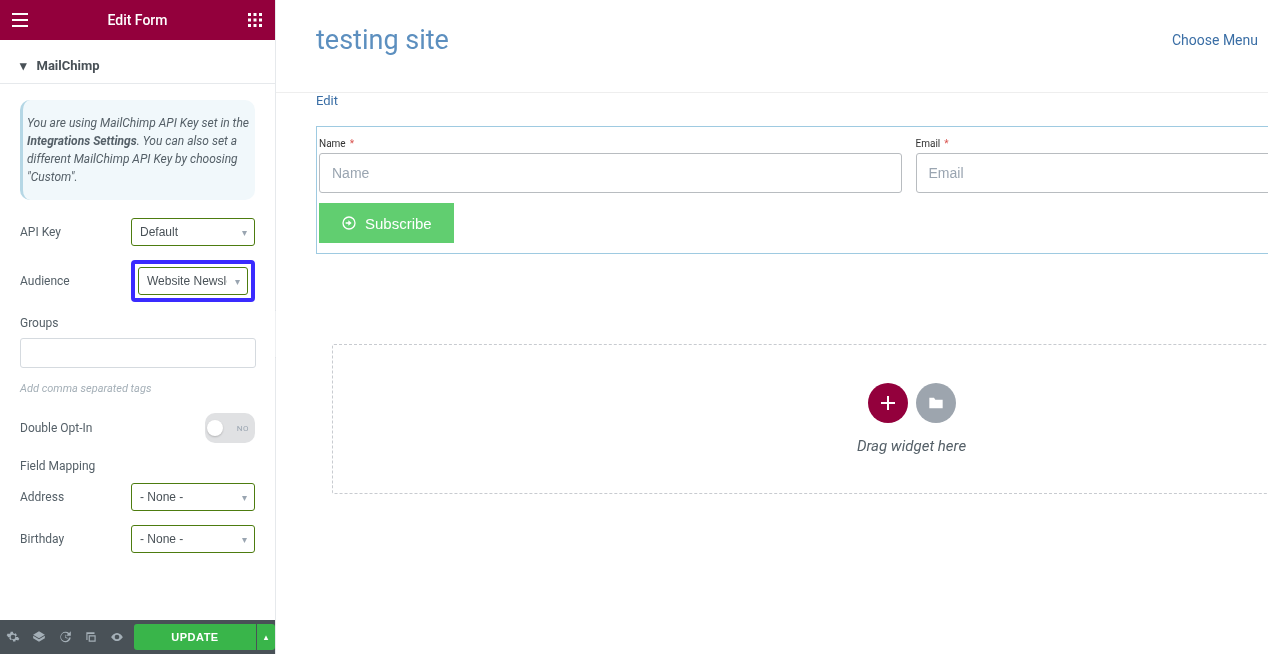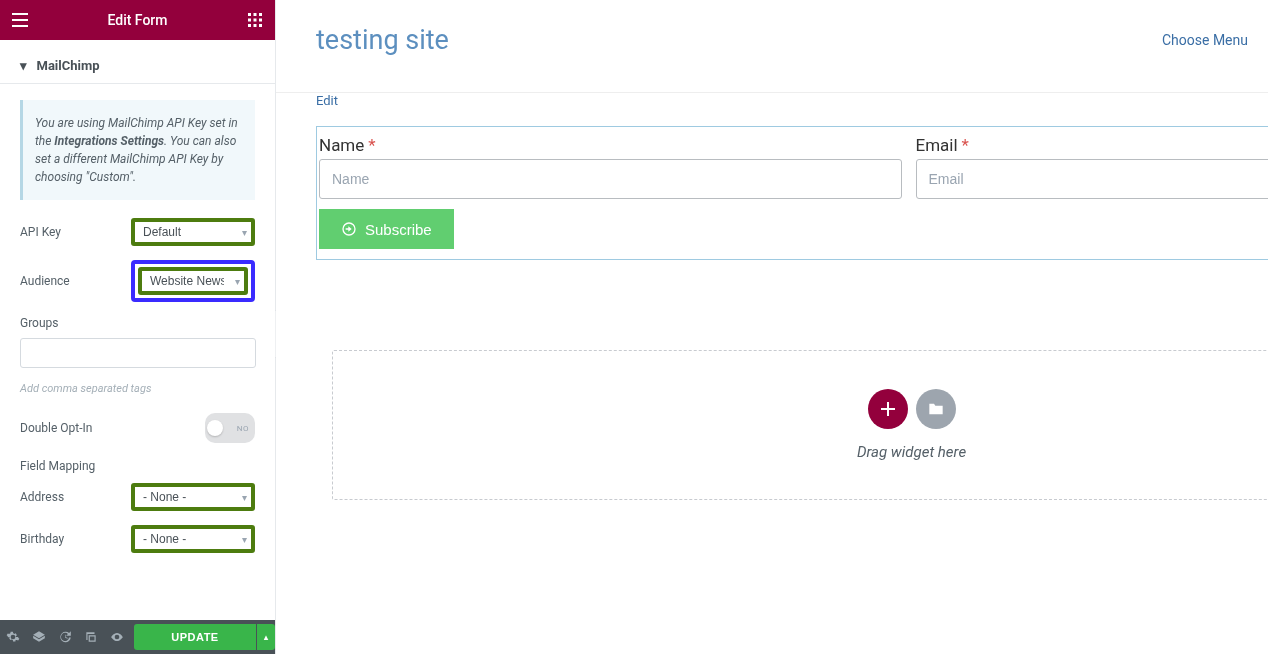--- a/index.html
+++ b/index.html
@@ -13,28 +13,28 @@
 .menu-btn, .apps-btn { width: 24px; height: 24px; display: flex; align-items: center; justify-content: center; cursor: pointer; }
 .menu-btn svg, .apps-btn svg { fill: #fff; }
 
 .section-title { display: flex; align-items: center; padding: 18px 20px 10px; font-size: 13px; font-weight: 700; color: #495157; border-bottom: 1px solid #e6e9ec; cursor: pointer; }
 .section-title .caret { margin-right: 10px; }
 
 .section-body { padding: 16px 20px; overflow-y: auto; flex: 1; }
 .section-body::-webkit-scrollbar { width: 6px; }
 .section-body::-webkit-scrollbar-thumb { background: #d5dadf; border-radius: 3px; }
 
-.info-box { background: #f1f8fb; border-left: 3px solid #b5d7e5; padding: 14px 12px; font-size: 12px; font-style: italic; color: #556068; line-height: 1.5; margin-bottom: 18px; border-radius: 0; }
+.info-box { background: #f1f8fb; border-left: 3px solid #b5d7e5; padding: 14px 4px; font-size: 12px; font-style: italic; color: #556068; line-height: 1.5; margin-bottom: 18px; border-radius: 10px; }
 .info-box b { font-style: italic; }
 
 .control-row { display: flex; align-items: center; margin-bottom: 14px; }
 .control-label { flex: 1; font-size: 12px; color: #556068; }
 .control-label .req { color: #c0392b; }
 .control-input { width: 124px; }
-.select { width: 100%; height: 28px; border: 4px solid #4d7c0f; border-radius: 3px; font-size: 12px; padding: 0 20px 0 8px; background: #fff; appearance: none; position: relative; color: #495157; }
+.select { width: 100%; height: 28px; border: 1px solid #4d7c0f; border-radius: 3px; font-size: 12px; padding: 0 20px 0 8px; background: #fff; appearance: none; position: relative; color: #495157; }
 .select-wrap { position: relative; }
 .select-wrap::after { content: "▾"; position: absolute; right: 8px; top: 50%; transform: translateY(-50%); font-size: 10px; color: #9aa5b1; pointer-events: none; }
 .highlight-box { border: 4px solid #3a2bff; border-radius: 4px; padding: 3px; }
 .block-label { font-size: 12px; color: #556068; margin-bottom: 8px; }
 .textish { width: 236px; height: 30px; border: 1px solid #d5dadf; border-radius: 3px; background: #fff; padding: 4px 8px; font-size: 12px; }
 .hint { font-size: 11px; font-style: italic; color: #a4afb7; margin-top: 4px; }
 .block { margin-bottom: 14px; }
 
 .switch { position: relative; width: 50px; height: 30px; background: #e0e1e3; border-radius: 10px; display: flex; align-items: center; cursor: pointer; }
 .switch .knob { position: absolute; left: 2px; width: 16px; height: 16px; background: #fff; border-radius: 50%; box-shadow: 0 1px 2px rgba(0,0,0,.2); }
@@ -45,31 +45,31 @@
 .sidebar-footer { height: 34px; background: #495157; display: flex; align-items: center; padding: 0 0; flex-shrink: 0; }
 .sidebar-footer .ficon { width: 26px; height: 26px; display: flex; align-items: center; justify-content: center; cursor: pointer; }
 .sidebar-footer .ficon svg { fill: #a4afb7; }
 .update-btn { flex: 1; margin-left: 4px; height: 26px; background: #39b54a; color: #fff; border: none; border-radius: 3px 0 0 3px; font-size: 11px; font-weight: 600; letter-spacing: .5px; cursor: pointer; }
 .update-caret { width: 18px; height: 26px; background: #39b54a; border-radius: 0 3px 3px 0; display: flex; align-items: center; justify-content: center; color: #fff; font-size: 9px; margin-left: 1px; cursor: pointer; }
 
 .collapse-handle { position: absolute; right: -12px; top: 310px; width: 12px; height: 48px; background: #eef0f2; border: 1px solid #e0e3e7; border-left: none; border-radius: 0 4px 4px 0; display: flex; align-items: center; justify-content: center; cursor: pointer; font-size: 9px; color: #9aa5b1; }
 
 
 .canvas { flex: 1; background: #fff; padding: 0; overflow: auto; position: relative; }
-.canvas-header { display: flex; justify-content: space-between; align-items: center; padding: 24px 20px 36px 40px; border-bottom: 1px solid #eee;}
+.canvas-header { display: flex; justify-content: space-between; align-items: center; padding: 24px 10px 36px 40px; border-bottom: 1px solid #eee;}
 .site-title { font-size: 27px; color: #5c8fbf; font-weight: 400; }
 .choose-menu { font-size: 14px; color: #3a6ea5; cursor: pointer; }
 
 .page-title { font-size: 35px; font-weight: 500; color: #3a3a3a; margin: 40px 0 18px 40px; }
 .edit-link { font-size: 13px; color: #3a6ea5; margin-left: 40px; margin-bottom: 12px; display: inline-block; cursor: pointer; }
 
 .form-widget { margin: 6px 0 0 40px; width: 1185px; border: 1px solid #9ecae1; padding: 8px 0 10px; }
 .form-row { display: flex; gap: 14px; padding: 0 2px; }
 .form-field { flex: 1; }
-.fld-label { font-size: 17px; color: #333; margin-bottom: 4px; display: inline-block; }
+.fld-label { font-size: 10px; color: #333; margin-bottom: 4px; display: inline-block; }
 .fld-label .star { color: #d9534f; margin-left: 4px; }
 .fld-input { width: 100%; height: 40px; border: 1px solid #b8bcc0; border-radius: 3px; padding: 0 12px; font-size: 14px; color: #333; }
 .fld-input::placeholder { color: #9aa5b1; }
 .submit-btn { margin: 10px 0 0 2px; height: 40px; padding: 0 22px; background: #61ce70; color: #fff; border: none; border-radius: 0; font-size: 15px; display: flex; align-items: center; gap: 8px; cursor: pointer; }
 .submit-btn svg { fill: #fff; }
 
 .drop-area { margin: 90px 40px 0 56px; width: 1159px; height: 150px; border: 1px dashed #c8cbd0; border-radius: 2px; display: flex; flex-direction: column; align-items: center; justify-content: center; gap: 14px; }
 .drop-icons { display: flex; gap: 8px; }
 .circle-btn { width: 40px; height: 40px; border-radius: 50%; display: flex; align-items: center; justify-content: center; cursor: pointer; }
 .circle-add { background: #93003c; }

